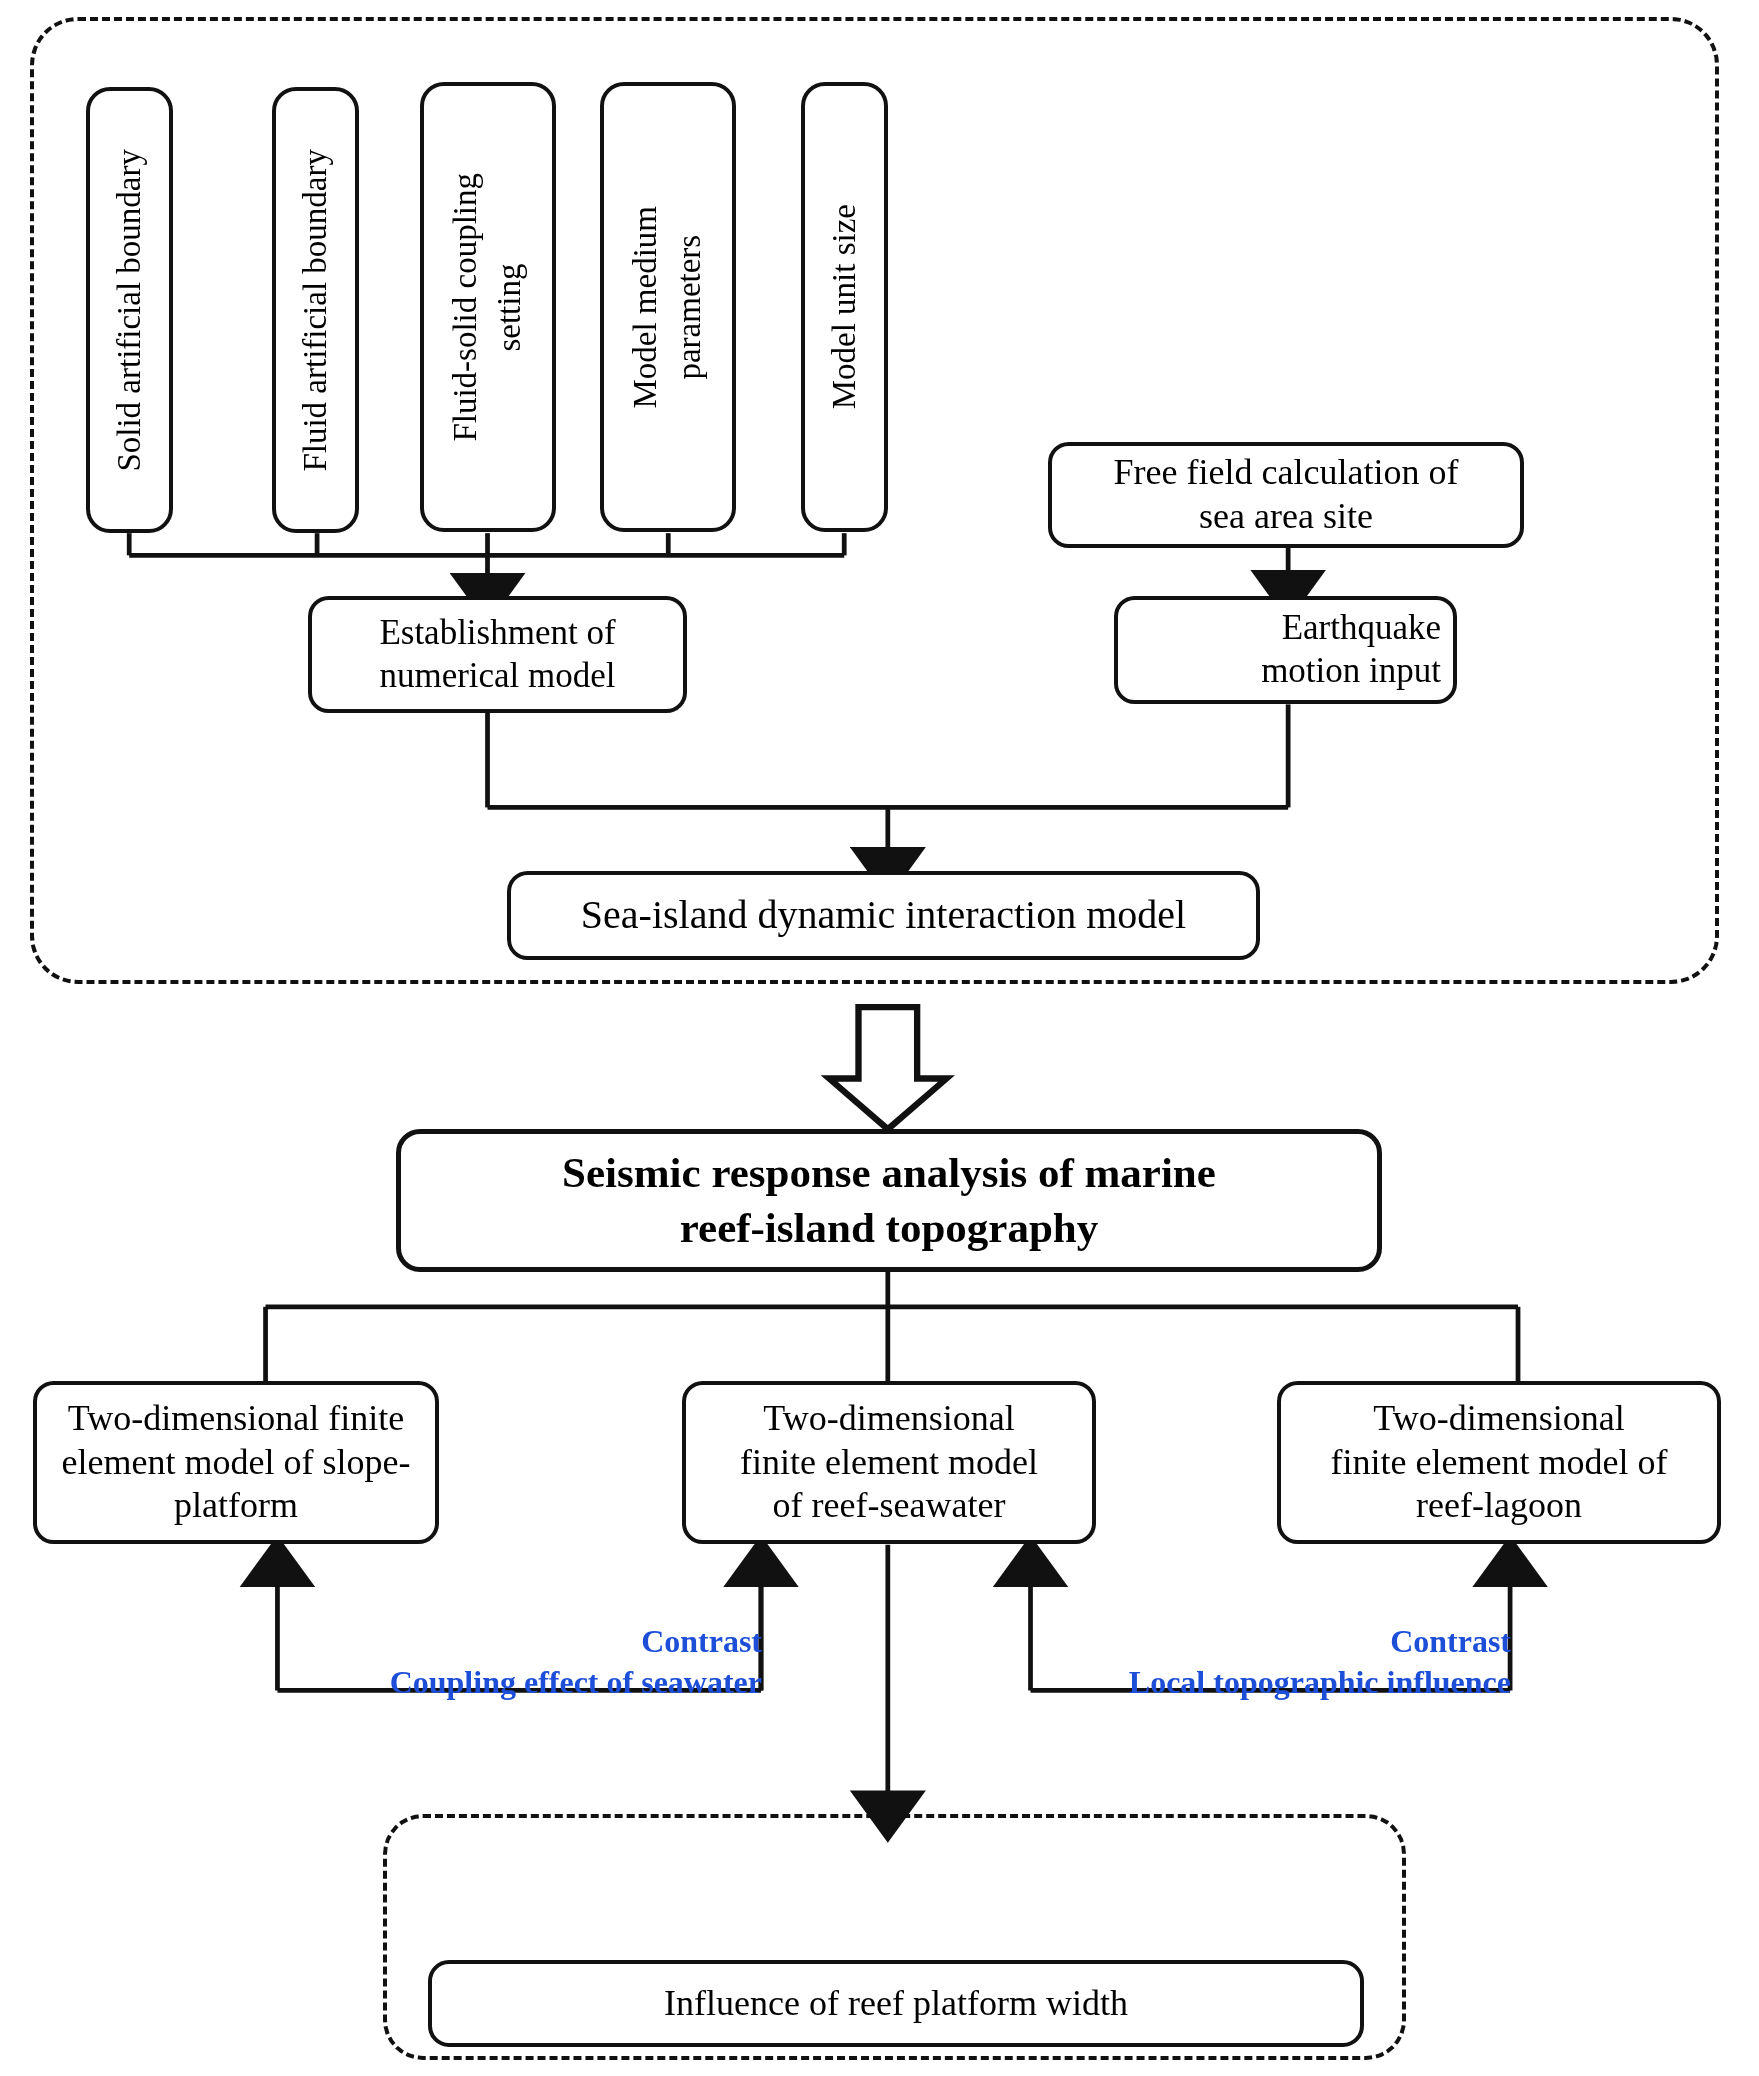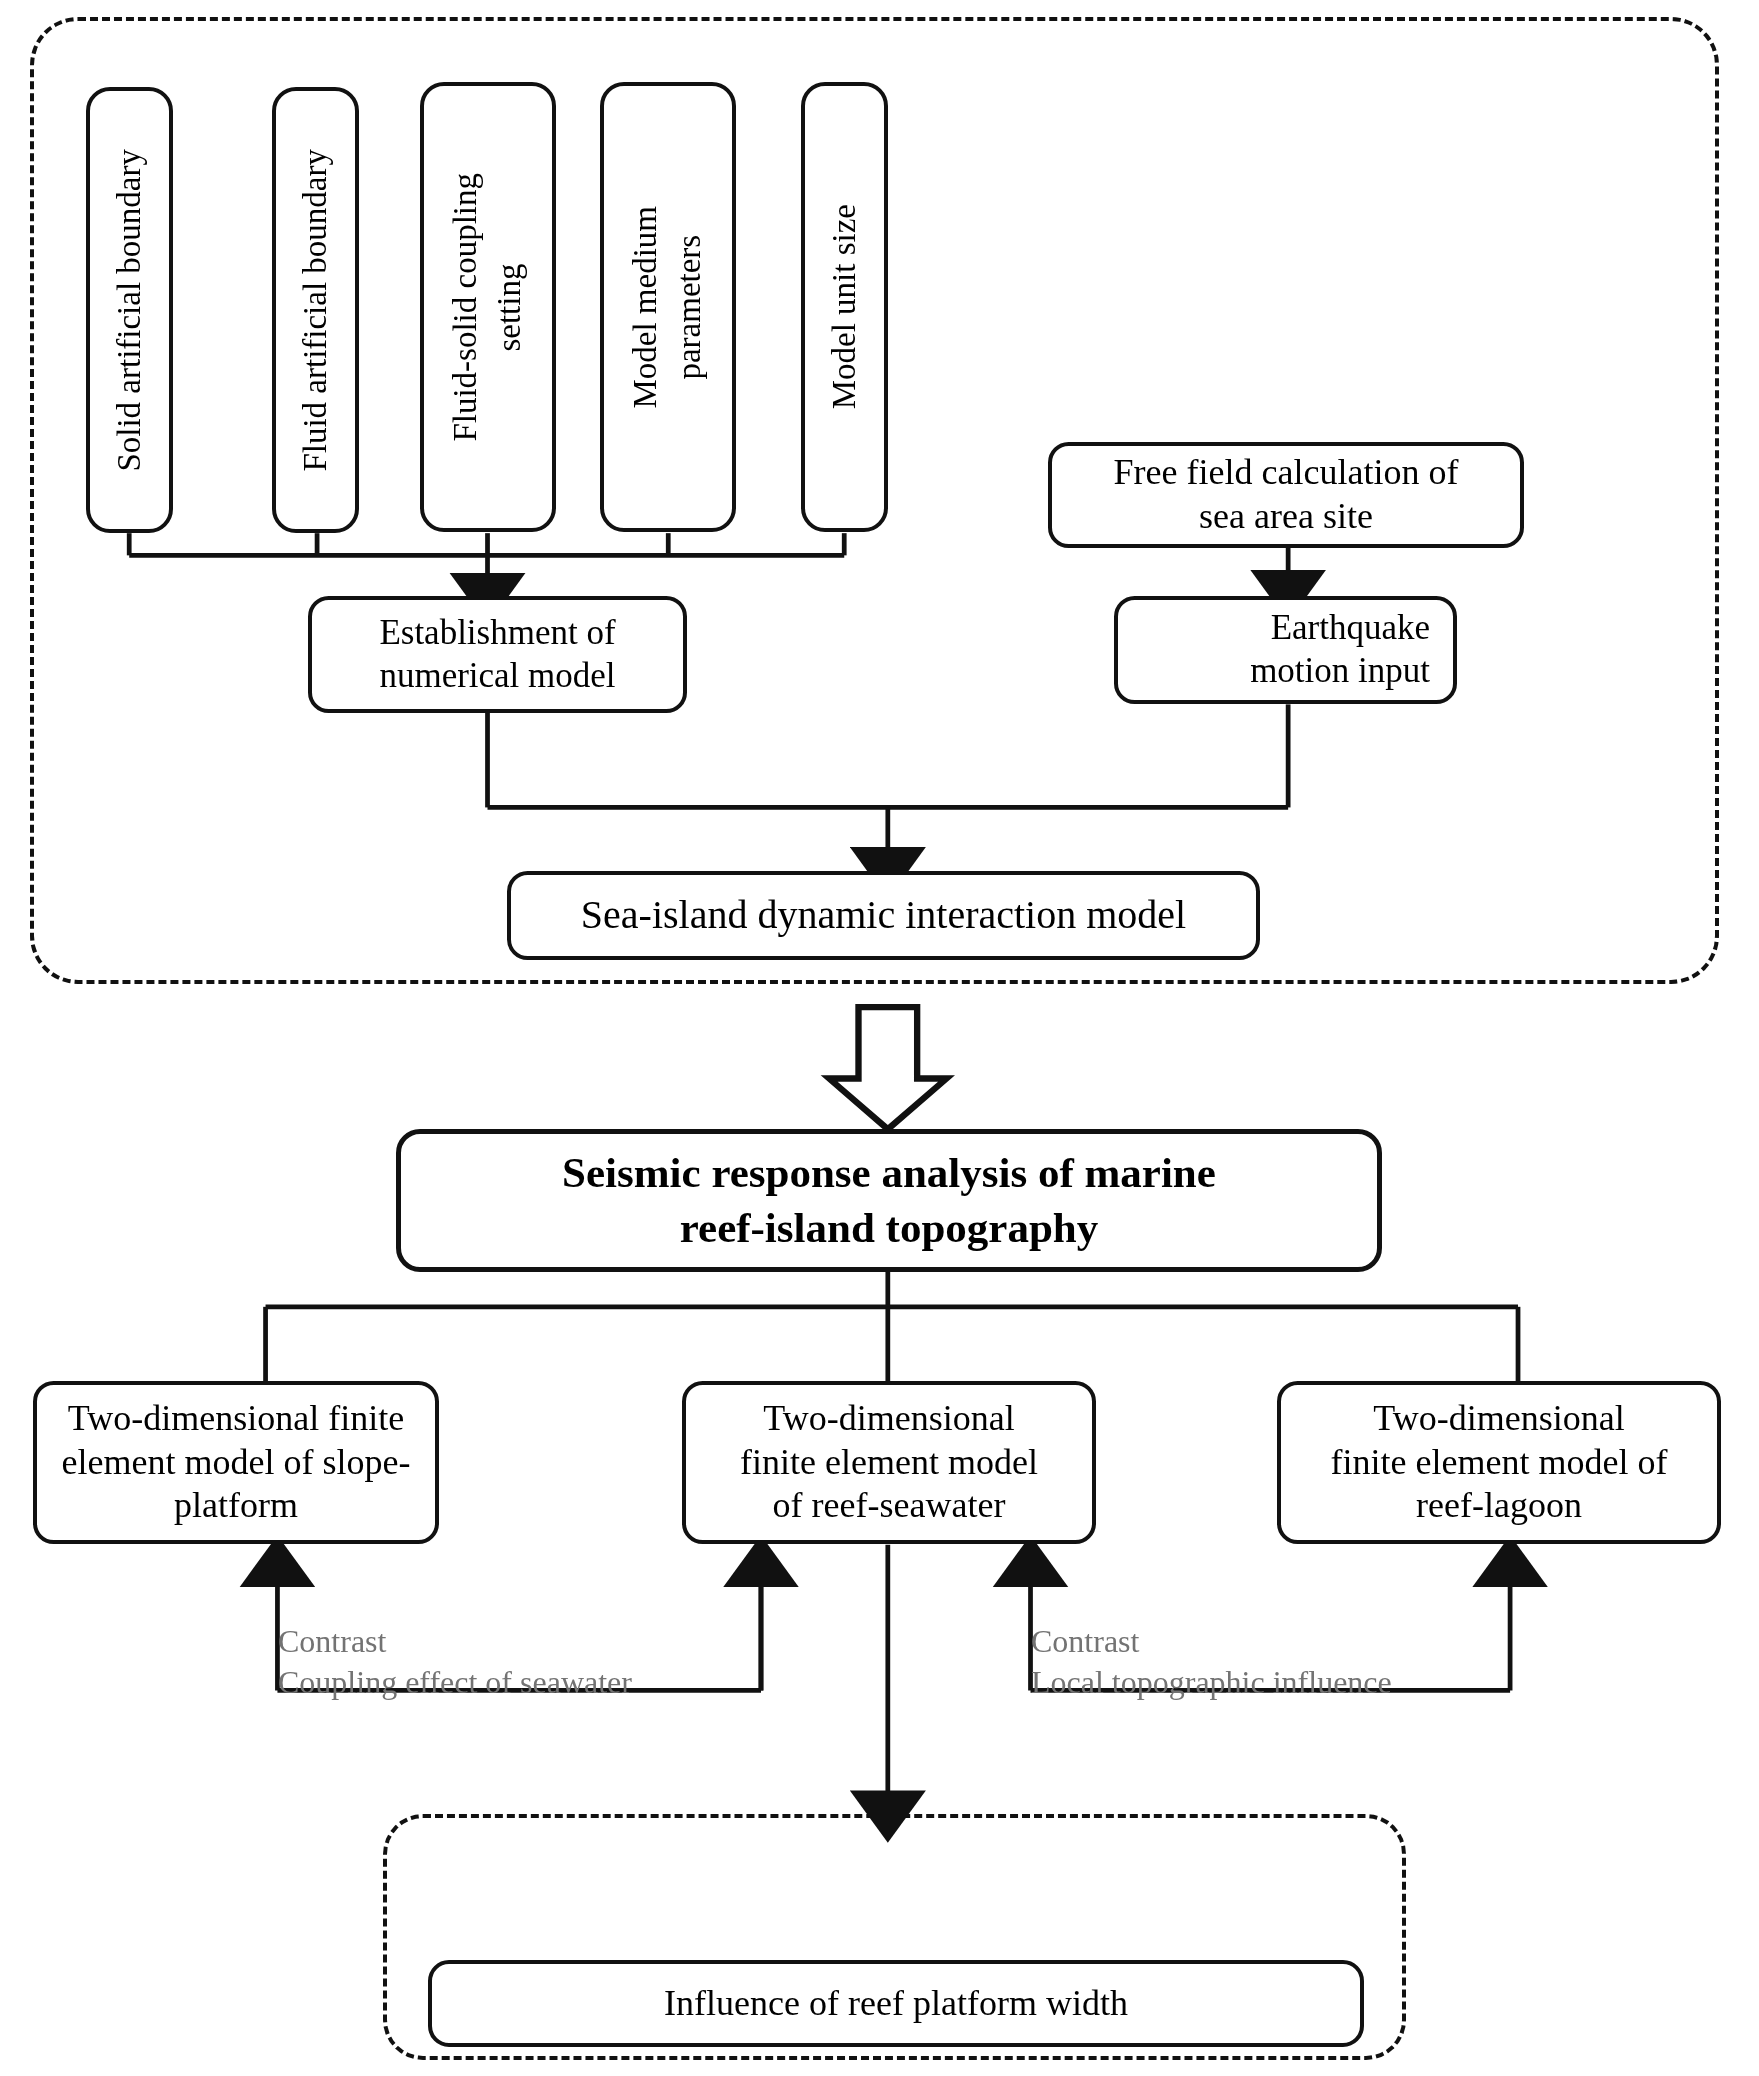--- a/index.html
+++ b/index.html
@@ -34,21 +34,21 @@
     border-radius: 20.6px;
     display: flex;
     align-items: center;
     justify-content: center;
     text-align: center;
     line-height: 1.22;
   }
   .node .lbl {
     display: block;
     width: 100%;
-    padding: 0 23px;
+    padding: 0 12px;
     box-sizing: border-box;
     white-space: pre-line;
   }
   
   .vnode {
     border-radius: 24px;
   }
   .vnode .lbl {
     writing-mode: vertical-rl;
     transform: rotate(180deg);
@@ -64,25 +64,26 @@
   .sea-node .lbl { font-size: 40px; font-weight: normal; }
   .dashed-group {
     position: absolute;
     box-sizing: border-box;
     border: 4.8px dashed #111111;
     border-radius: 48px;
     background: transparent;
   }
   .edge-label {
     position: absolute;
-    text-align: left;
+    text-align: right;
     font-size: 32px;
     line-height: 1.3;
     white-space: pre-line;
-    color: #737373;
+    color: #1d4ed8;
+    font-weight: bold;
   }
 </style>
 </head>
 <body>
 
 <div id="canvas">
 
   <div class="dashed-group" style="left:30px; top:17.4px; width:1689px; height:967px;"></div>
 
   <div class="dashed-group" style="left:383px; top:1814px; width:1023px; height:246px; border-radius:40px;"></div>

